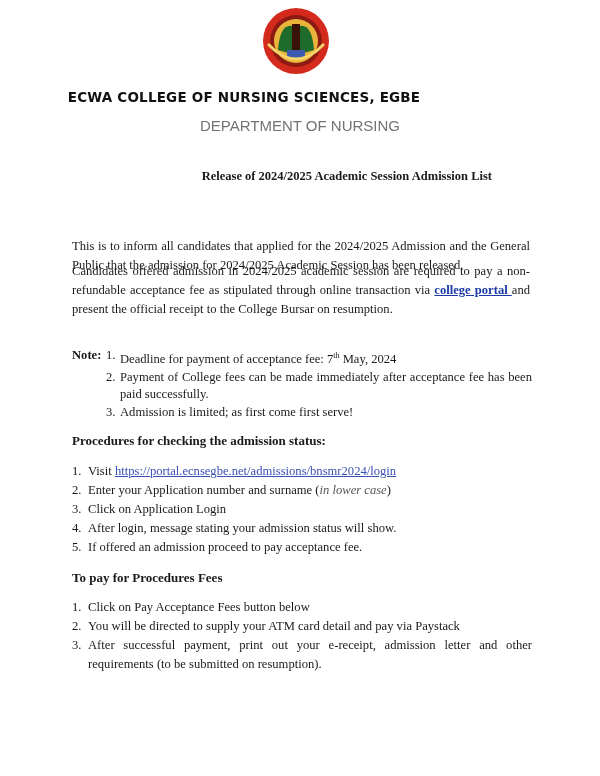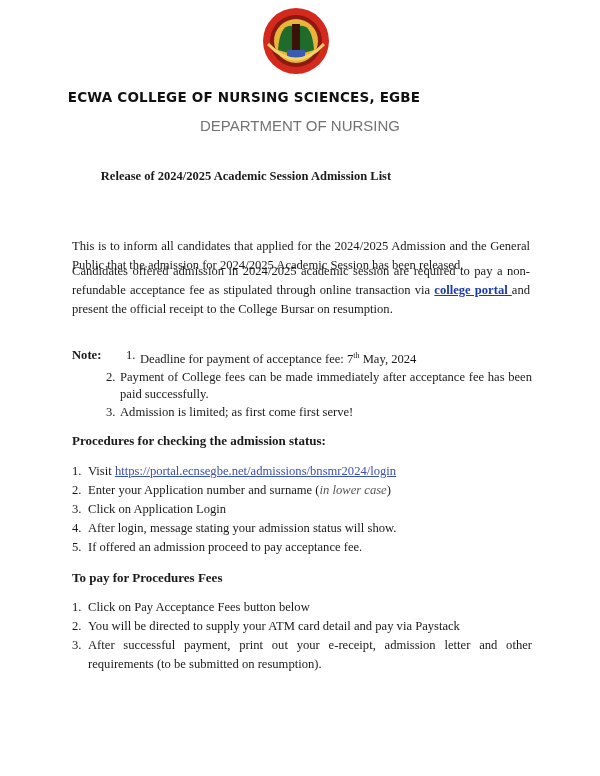--- a/index.html
+++ b/index.html
@@ -1,26 +1,26 @@
 <!DOCTYPE html>
 <html><head>
 <meta charset="utf-8">
 <style>
   html, body { margin:0; padding:0; background:#ffffff; }
   body { width:600px; height:776px; position:relative; overflow:hidden; font-family:"Liberation Serif", serif; color:#1a1a1a; }
   .logo { position:absolute; left:262px; top:6px; width:68px; height:70px; }
   .h1 { position:absolute; left:0; width:488px; top:89px; text-align:center; font-family:"DejaVu Sans", sans-serif; font-weight:bold; font-size:13.5px; letter-spacing:0.2px; color:#111; }
   .h2 { position:absolute; left:0; width:600px; top:117px; text-align:center; font-family:"Liberation Sans", sans-serif; font-size:15px; color:#737373; }
-  .title { position:absolute; left:0; width:492px; top:169px; text-align:center; font-weight:bold; font-size:12.5px; }
+  .title { position:absolute; left:0; width:492px; top:169px; text-align:right; font-weight:bold; font-size:12.5px; }
   .para { position:absolute; left:72px; width:458px; font-size:12.6px; line-height:19px; text-align:justify; }
   .p1 { top:205px;margin-top:32px; }
   .p2 { top:262px; }
   a.link { color:#1a3aa8; font-weight:bold; }
   .notes { position:absolute; left:72px; width:460px; top:347px; font-size:12.6px; line-height:17.5px; }
-  .note-row { display:flex;gap:20px; }
+  .note-row { display:flex; }
   .note-lbl { width:34px; font-weight:bold; }
   .note-body { flex:1; }
   .note-item { display:flex; }
   .note-item.indent { margin-left:34px; }
   .note-num { width:14px; }
   .note-text { flex:1; text-align:justify; }
   .sec-head { position:absolute; left:72px; font-weight:bold; font-size:13px; }
   .sh1 { top:433px; }
   .sh2 { top:570px; }
   .list { position:absolute; left:72px; width:460px; font-size:12.6px; line-height:19px; margin:0; padding:0; list-style:none; }

